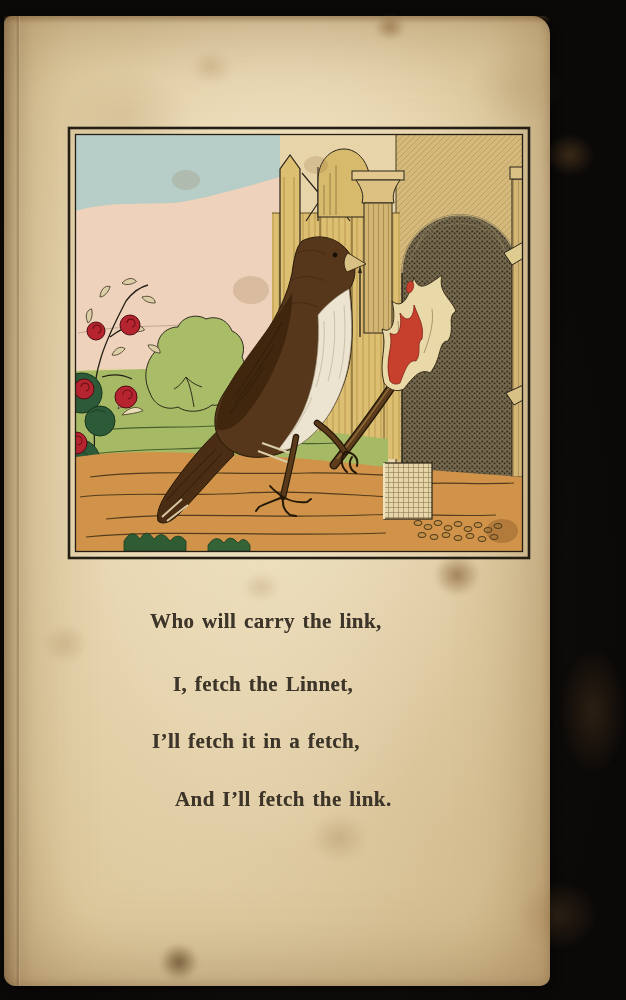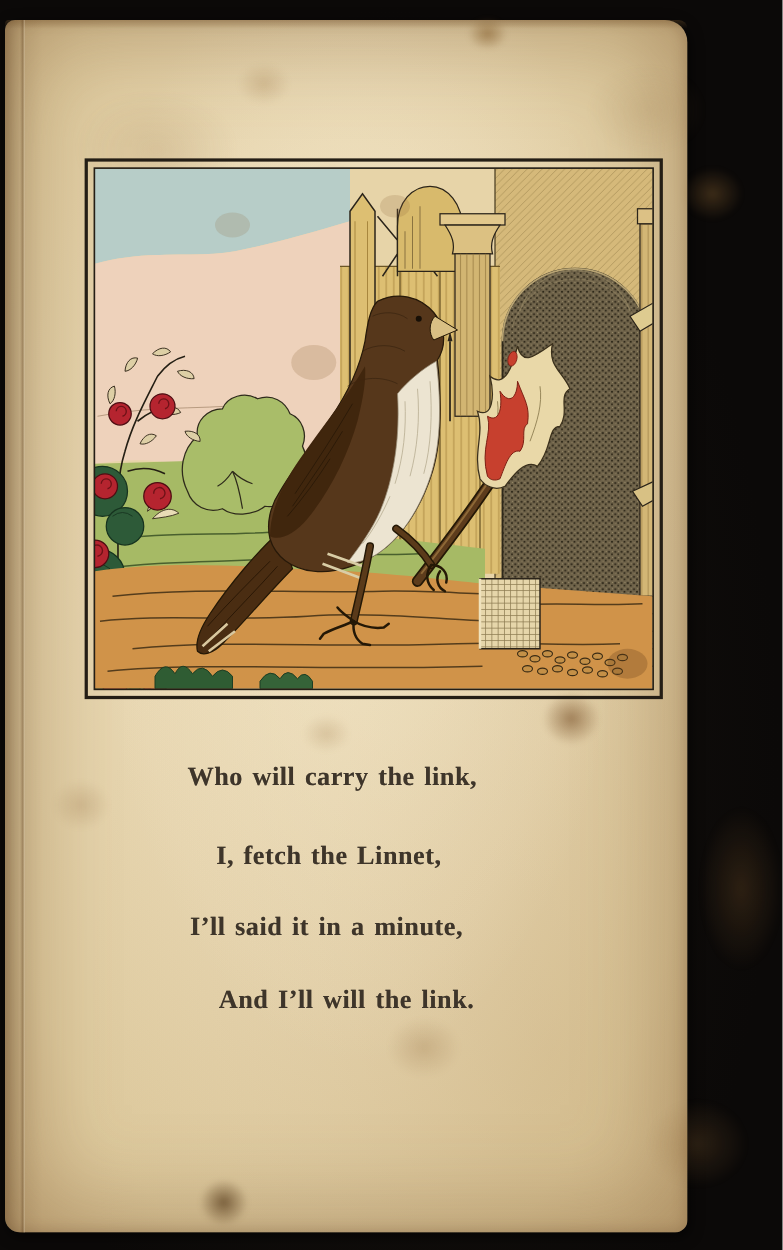--- a/index.html
+++ b/index.html
@@ -316,16 +316,16 @@
       <g fill="none" stroke="#241e15">
         <rect x="3" y="3" width="460" height="430" stroke-width="2.6"></rect>
         <rect x="9.5" y="9.5" width="447" height="417" stroke-width="1.3"></rect>
       </g>
     </svg>
   </figure>
 
   <div>
     <p class="verse-line l1">Who will carry the link,</p>
     <p class="verse-line l2">I, fetch the Linnet,</p>
-    <p class="verse-line l3">I’ll said it in a  minute,</p>
-    <p class="verse-line l4">And I’ll will the link.</p>
+    <p class="verse-line l3">I’ll fetch it in a  fetch,</p>
+    <p class="verse-line l4">And I’ll fetch the link.</p>
   </div>
 </div>
 
 </body></html>

